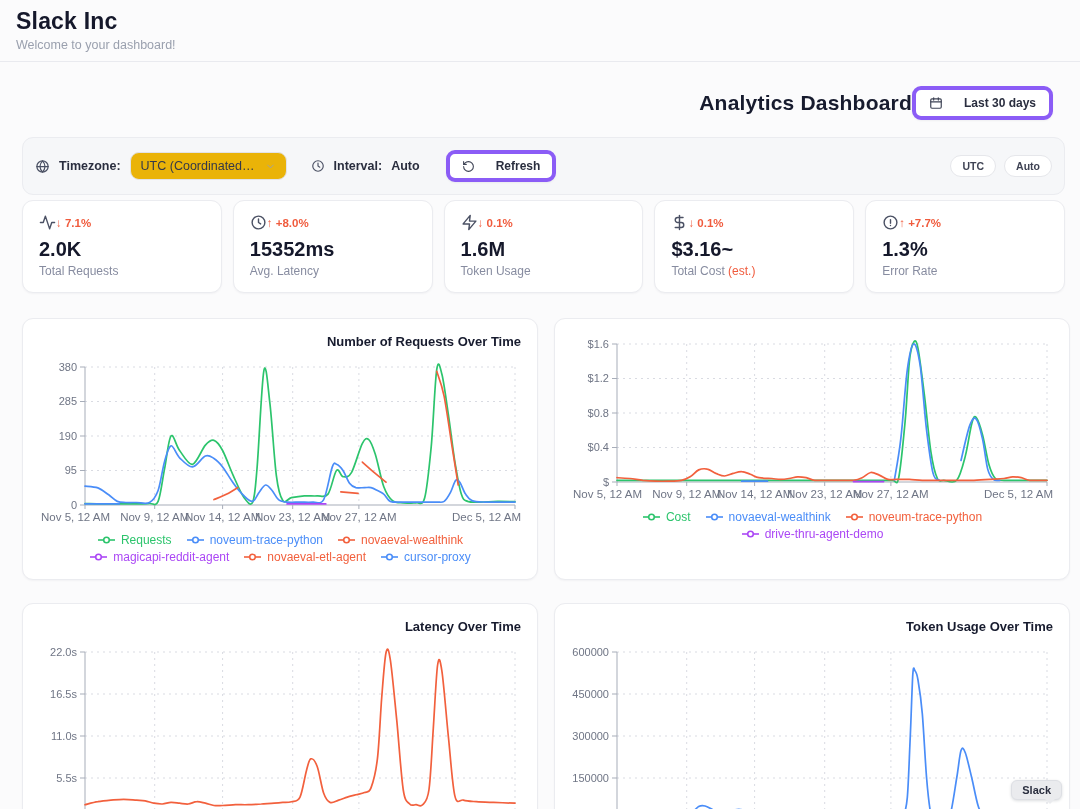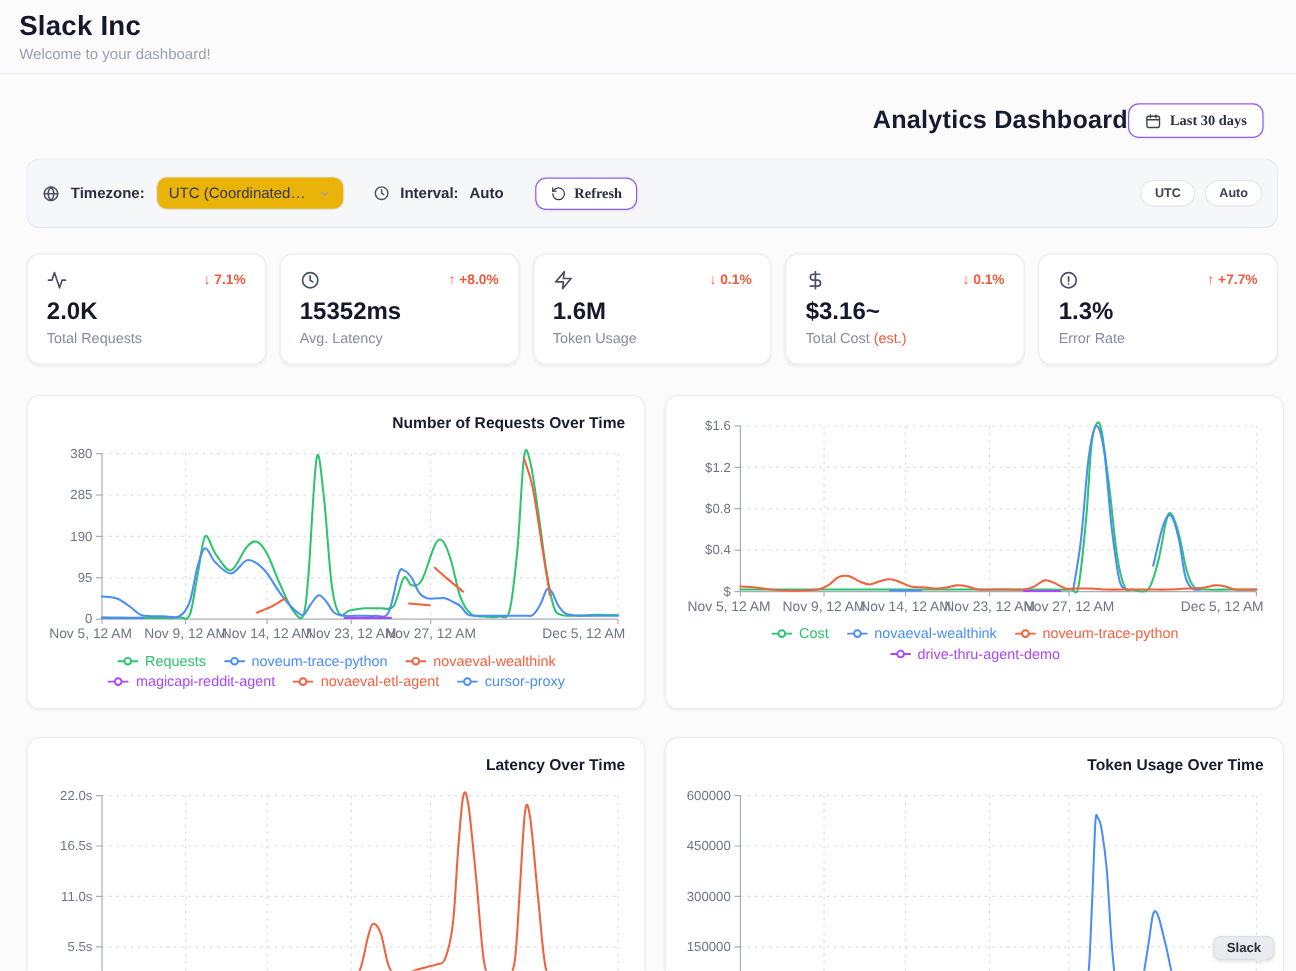--- a/index.html
+++ b/index.html
@@ -10,31 +10,31 @@
   }
   
   .app-header { padding:8px 16px 9px 16px; border-bottom:1px solid #e9eaef; }
   .app-header h1 { font-size:23px; font-weight:800; color:#15182b; letter-spacing:.2px; }
   .app-header p { font-size:12.5px; color:#9aa0ae; margin-top:3px; }
   
   .main { padding:24px 15px 0 22px; }
   .page-head { display:flex; align-items:center; justify-content:flex-end; margin:0 12px 17px 2px; }
   .page-head h2 { font-size:21px; font-weight:800; color:#171b2e; letter-spacing:.2px; }
   .btn {
-    display:inline-flex; align-items:center; gap:7px;
-    background:#fff; border:1px solid #8b5cf6; border-radius:9px;
+    display:inline-flex; align-items:center; gap:21px;
+    background:#fff; border:4px solid #8b5cf6; border-radius:9px;
     padding:6px 13px; font-size:12px; font-weight:600; color:#2a2e3f;
     box-shadow:0 1px 2px rgba(16,24,40,.05); cursor:pointer;
-    font-family:Liberation Serif, serif;
+    font-family:Liberation Sans, sans-serif;
   }
   
   .toolbar {
     display:flex; align-items:center; justify-content:space-between;
     background:#f6f7f9; border:1px solid #ebecf0; border-radius:11px;
-    padding:7px 12px; margin-bottom:21px; height:58px;
+    padding:7px 12px; margin-bottom:5px; height:58px;
   }
   .toolbar .left { display:flex; align-items:center; gap:9px; }
   .tool-label { font-size:12.5px; font-weight:600; color:#2a2e3f; }
   .tool-value { font-size:12.5px; font-weight:700; color:#2a2e3f; }
   .select {
     display:inline-flex; align-items:center; gap:10px;
     background:#eab308; border:1px solid #e2e3e9; border-radius:9px;
     padding:6px 10px; font-size:12.5px; color:#33384a; cursor:pointer;
   }
   .select .chev { color:#9aa0ae; }
@@ -43,21 +43,21 @@
     padding:4px 11px; font-size:10.5px; font-weight:700; color:#3f4354;
   }
   .toolbar .right { display:flex; gap:8px; }
   .icon-dim { color:#4b5164; display:inline-flex; }
   
   .stats { display:grid; grid-template-columns:repeat(5,1fr); gap:11px; margin-bottom:25px; }
   .stat-card {
     background:#fff; border:1px solid #ebecf0; border-radius:11px;
     padding:13px 16px 14px 16px; box-shadow:0 1px 2px rgba(16,24,40,.04);
   }
-  .stat-top { display:flex; align-items:center; justify-content:space-between; }
+  .stat-top { display:flex; align-items:center; }
   .stat-trend { font-size:11.5px; font-weight:600; color:#f05b3d; }
   .stat-value { font-size:20px; font-weight:800; color:#15182b; margin-top:7px; }
   .stat-label { font-size:12px; color:#878ca0; margin-top:3px; }
   .stat-label .note { font-style:normal; color:#f05b3d; }
   
   .charts { display:grid; grid-template-columns:1fr 1fr; column-gap:16px; row-gap:23px; }
   .chart-card {
     background:#fff; border:1px solid #ebecf0; border-radius:11px;
     padding:15px 16px; box-shadow:0 1px 2px rgba(16,24,40,.04);
   }

